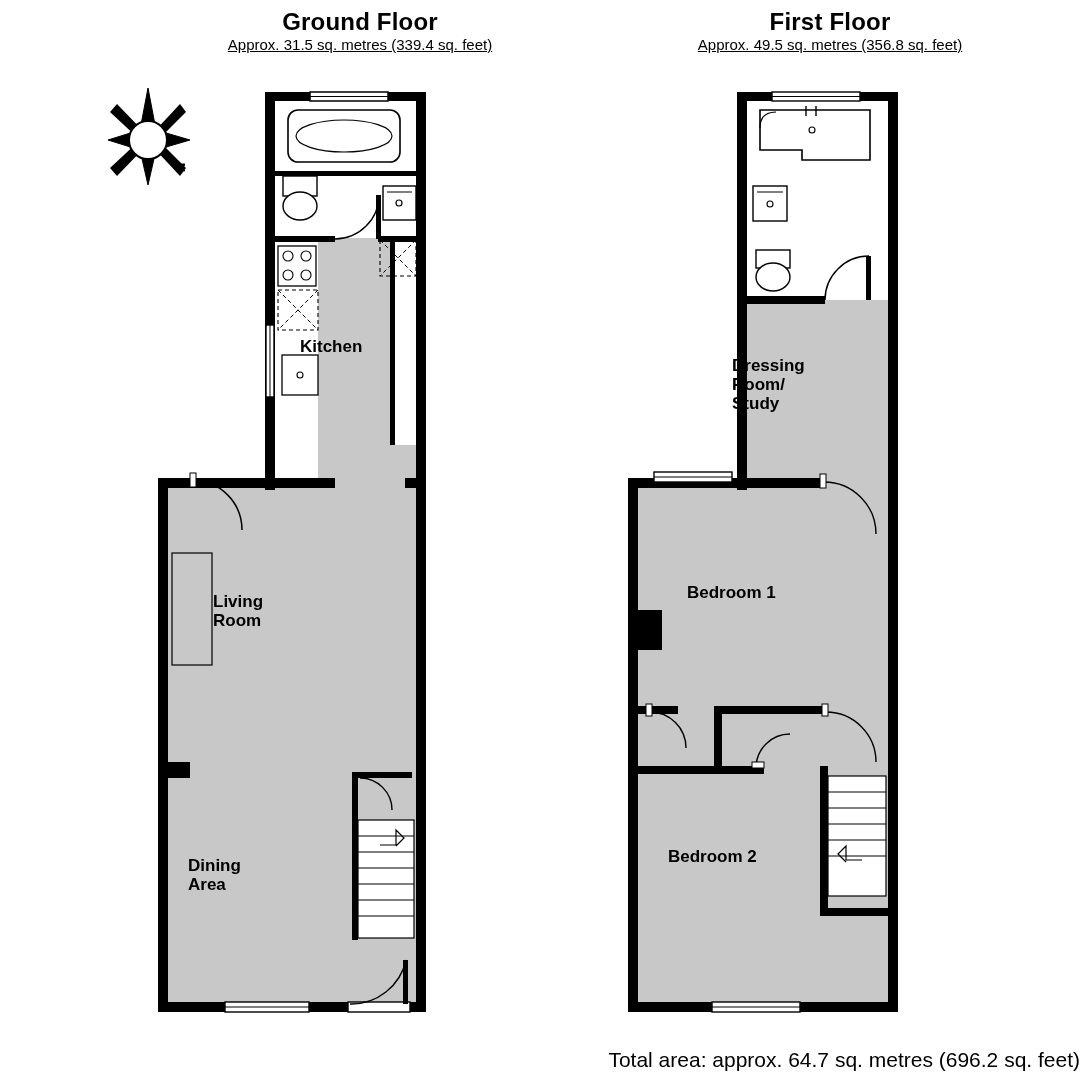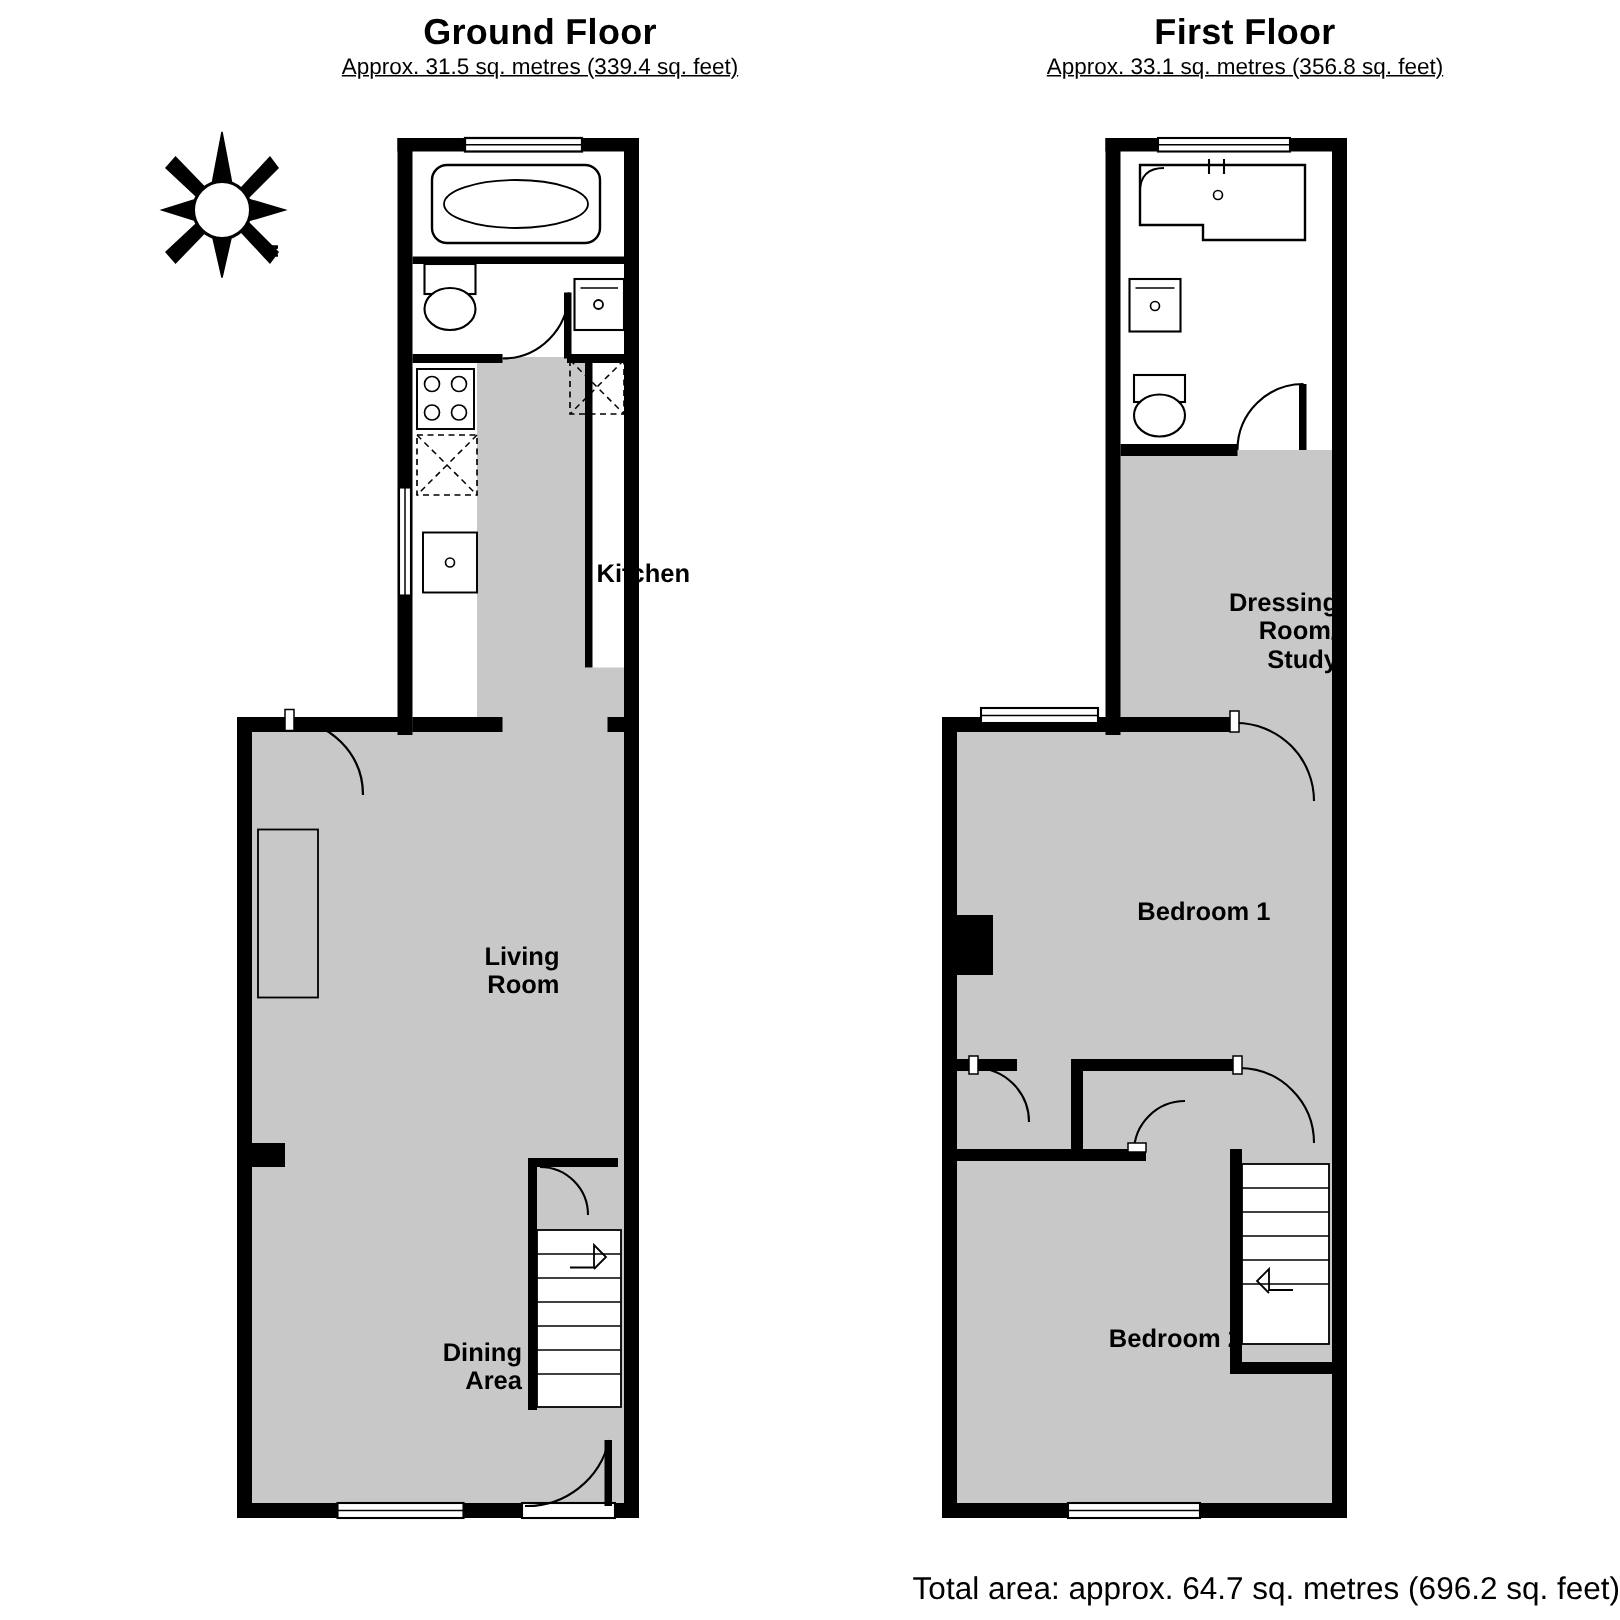--- a/index.html
+++ b/index.html
@@ -38,43 +38,42 @@
   .total-area {
     position: absolute;
     left: 0;
     top: 1048px;
     width: 1080px;
     text-align: right;
     font-size: 21px;
   }
   .room-label {
     position: absolute;
-    text-align: right;
+    text-align: left;
     font-size: 17px;
     font-weight: bold;
     line-height: 19px;
     white-space: pre-line;
-    margin-top: 36px;
   }
   .svg-layer {
     position: absolute;
     left: 0;
     top: 0;
   }
 </style>
 </head>
 <body>
 
 <div class="floorplan-root">
 
   <div class="floor-title" style="left:130px; top:8px; width:460px;">Ground Floor</div>
   <div class="floor-sub" style="left:130px; top:36px; width:460px;">Approx. 31.5 sq. metres (339.4 sq. feet)</div>
 
   <div class="floor-title" style="left:600px; top:8px; width:460px;">First Floor</div>
-  <div class="floor-sub" style="left:600px; top:36px; width:460px;">Approx. 33.1 sq. metres (356.8 sq. feet)</div>
+  <div class="floor-sub" style="left:600px; top:36px; width:460px;">Approx. 49.5 sq. metres (356.8 sq. feet)</div>
 
   <svg class="svg-layer" width="1080" height="1080" viewBox="0 0 1080 1080">
 
     <g>
 
       <polygon points="272,95 425,95 425,488 272,488" fill="#c8c8c8" stroke="none"></polygon>
 
       <polygon points="158,480 425,480 425,1012 158,1012" fill="#c8c8c8" stroke="none"></polygon>
 
       <rect x="272" y="240" width="46" height="245" fill="#ffffff" stroke="none"></rect>
@@ -256,17 +255,17 @@
 
   <div class="room-label" style="left:300px; top:337px; width:160px;">Kitchen</div>
   <div class="room-label" style="left:188px; top:856px; width:160px;">Dining
 Area</div>
   <div class="room-label" style="left:213px; top:592px; width:160px;">Living
 Room</div>
 
   <div class="room-label" style="left:732px; top:356px; width:160px;">Dressing
 Room/
 Study</div>
-  <div class="room-label" style="left:687px; top:562px; width:160px;">Bedroom 1</div>
+  <div class="room-label" style="left:687px; top:583px; width:160px;">Bedroom 1</div>
   <div class="room-label" style="left:668px; top:847px; width:160px;">Bedroom 2</div>
 
   <div class="total-area">Total area: approx. 64.7 sq. metres (696.2 sq. feet)</div>
 </div>
 
 </body></html>

